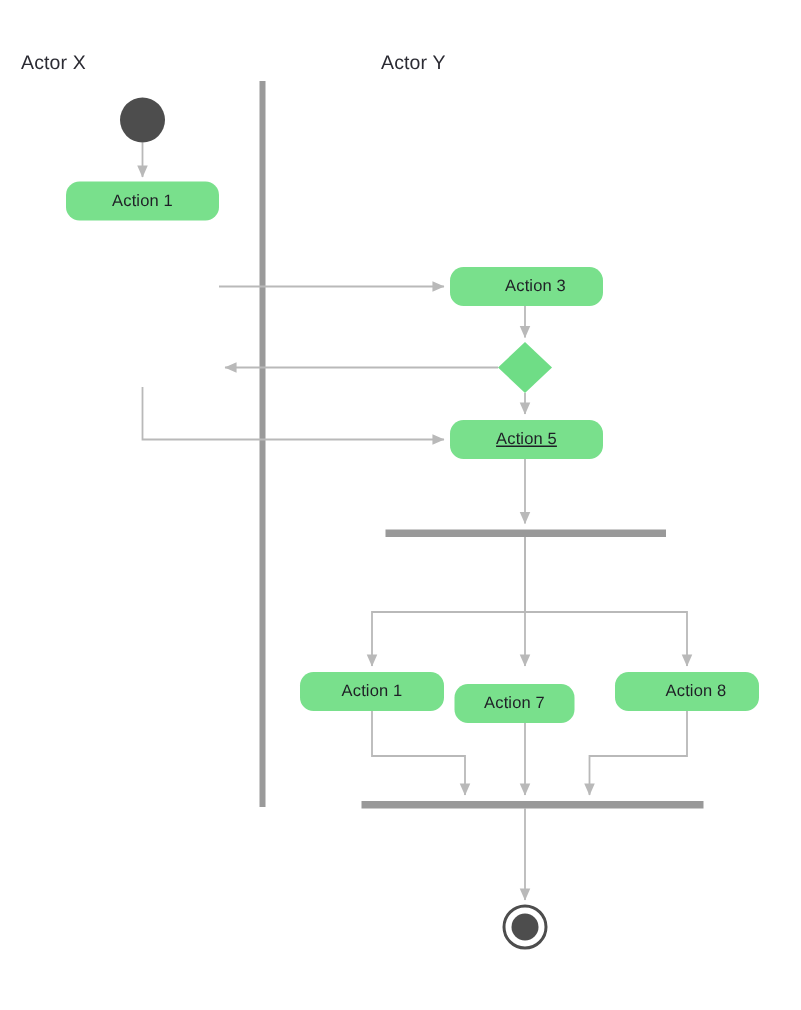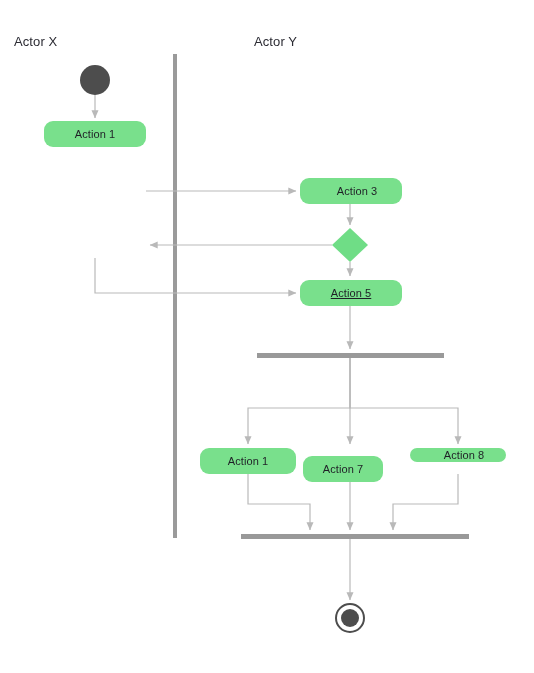--- a/index.html
+++ b/index.html
@@ -122,15 +122,15 @@
 
   <div class="action-node" style="left:300px; top:178px; width:102px; height:26px;padding-left:12px;">Action 3</div>
 
 
   <div class="action-node" style="left:300px; top:280px; width:102px; height:26px;text-decoration:underline;">Action 5</div>
 
   <div class="action-node" style="left:200px; top:448px; width:96px;  height:26px;">Action 1</div>
 
   <div class="action-node" style="left:303px; top:456px; width:80px;  height:26px;">Action 7</div>
 
-  <div class="action-node" style="left:410px; top:448px; width:96px;  height:14px;padding-left:12px;">Action 8</div>
+  <div class="action-node" style="left:410px; top:448px; width:96px;  height:26px;padding-left:12px;">Action 8</div>
 
 </div>
 
 </body></html>

